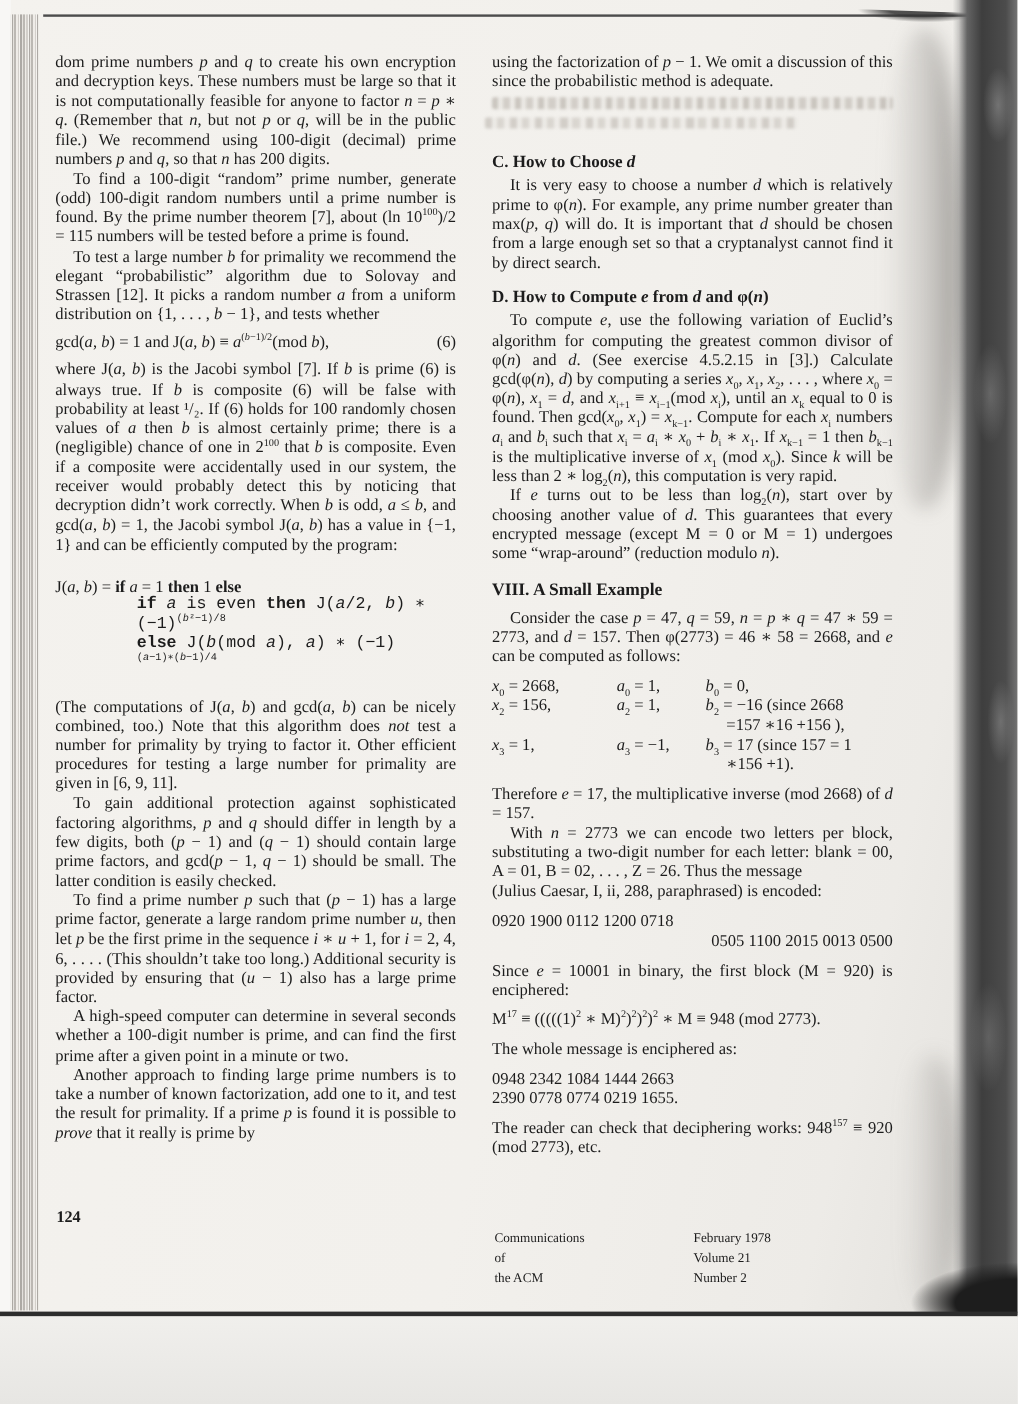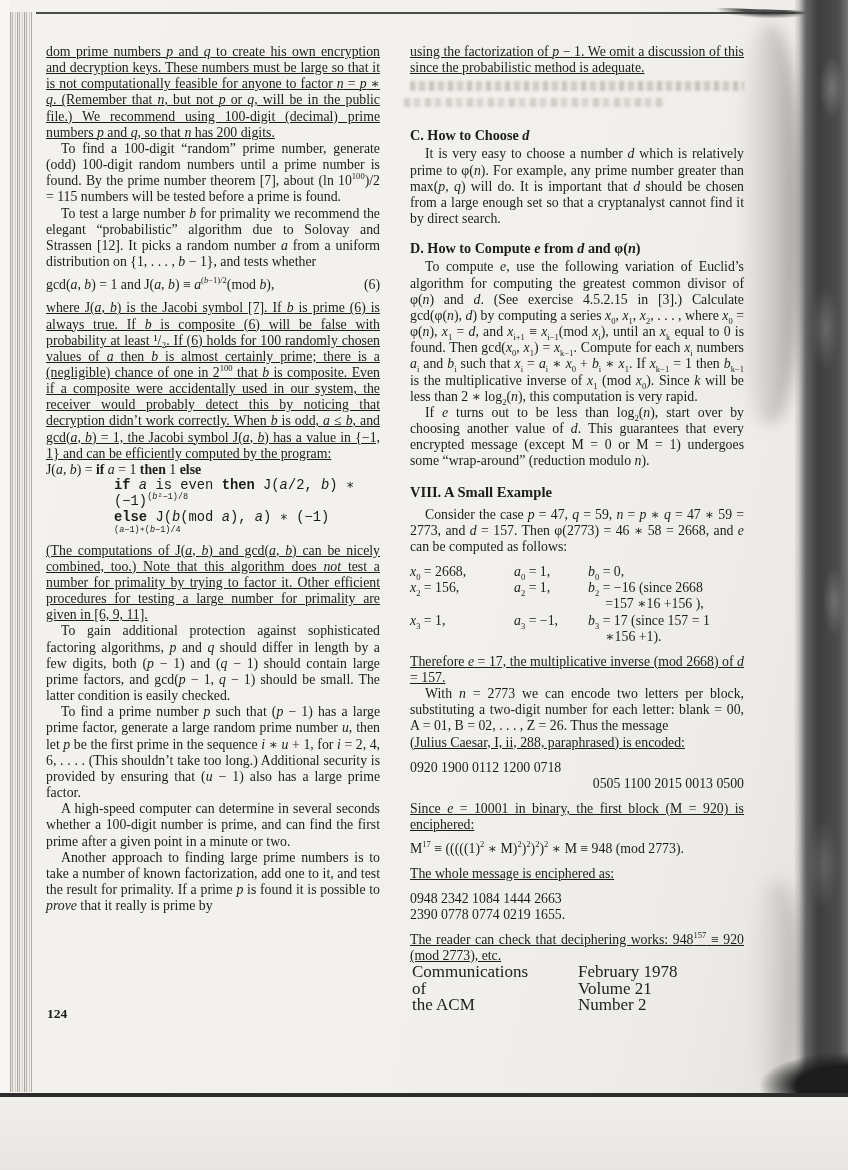--- a/index.html
+++ b/index.html
@@ -6,26 +6,26 @@
   body{
     width:848px;height:1170px;position:relative;overflow:hidden;
     background:linear-gradient(103deg,#f4f2ee 0%,#f2f0ec 55%,#edebe7 82%,#e3e1dd 96%);
     font-family:"Liberation Serif","DejaVu Serif",serif;
     color:#1c1c1c;
   }
   .col{position:absolute;top:44px;width:334px;font-size:13.8px;line-height:16.15px;text-align:justify;}
   .col-left{left:46px;}
   .col-right{left:410px;}
   p{margin:0;text-indent:15px;}
-  p.ni{text-indent:0;text-decoration:underline;}
+  p.ni{text-indent:0;}
   i{font-style:italic;}
   sup{vertical-align:super;font-size:0.62em;line-height:0;}
   sub{vertical-align:sub;font-size:0.62em;line-height:0;}
   .eq{display:flex;justify-content:space-between;margin:7px 0;text-align:left;}
-  .prog{margin:0 0;text-align:left;}
+  .prog{margin:19px 0;text-align:left;}
   .prog .l2{padding-left:68px;font-family:Liberation Mono, monospace;}
   .sec-h{font-weight:bold;font-size:14.2px;margin:13px 0 3px 0;text-indent:0;text-align:left;}
   .sec-h2{font-weight:bold;font-size:14.6px;margin:15px 0 6px 0;text-indent:0;text-align:left;}
   .xtable{margin:9px 0;text-align:left;}
   .xrow{display:grid;grid-template-columns:104px 74px 1fr;}
   .num-block{margin:9px 0;text-align:left;}
   .num-block .r{text-align:right;}
   .sc-line{font-size:11px;letter-spacing:1.1px;padding-left:14px;margin:2px 0;text-align:left;font-weight:bold;color:#2a2a2a;}
   .disp{margin:8px 0;text-align:left;}
   
@@ -52,21 +52,21 @@
     background:linear-gradient(to bottom,#f0efec,#e7e6e3);}
   .curl{position:absolute;right:0;top:1044px;width:130px;height:52px;
     background:radial-gradient(ellipse 95% 90% at 100% 80%,#1d1d1d 42%,rgba(29,29,29,0) 72%);}
   .bleed{position:relative;height:38px;}
   .bleed .b1,.bleed .b2{position:absolute;filter:blur(1.3px);border-radius:2px;}
   .bleed .b1{left:0;top:5px;width:100%;height:10px;
     background:repeating-linear-gradient(90deg,rgba(118,108,96,.32) 0 5px,rgba(118,108,96,.05) 5px 9px,rgba(118,108,96,.26) 9px 15px,rgba(118,108,96,.04) 15px 19px);}
   .bleed .b2{left:-6px;top:22px;width:78%;height:9px;
     background:repeating-linear-gradient(90deg,rgba(118,108,96,.26) 0 6px,rgba(118,108,96,.04) 6px 10px,rgba(118,108,96,.2) 10px 16px,rgba(118,108,96,.03) 16px 21px);}
   .pagenum{position:absolute;left:47px;top:1006px;font-weight:bold;font-size:13.5px;}
-  .foot{position:absolute;top:964px;font-size:17px;line-height:16.6px;}
+  .foot{position:absolute;top:1024px;font-size:11px;line-height:16.6px;}
   .foot-j{left:412px;}
   .foot-i{left:578px;}
 </style>
 </head>
 <body>
 
 <div class="left-edge"></div>
 <div class="spine"></div>
 <div class="top-rule"></div>
 <div class="rule-wedge"></div>

